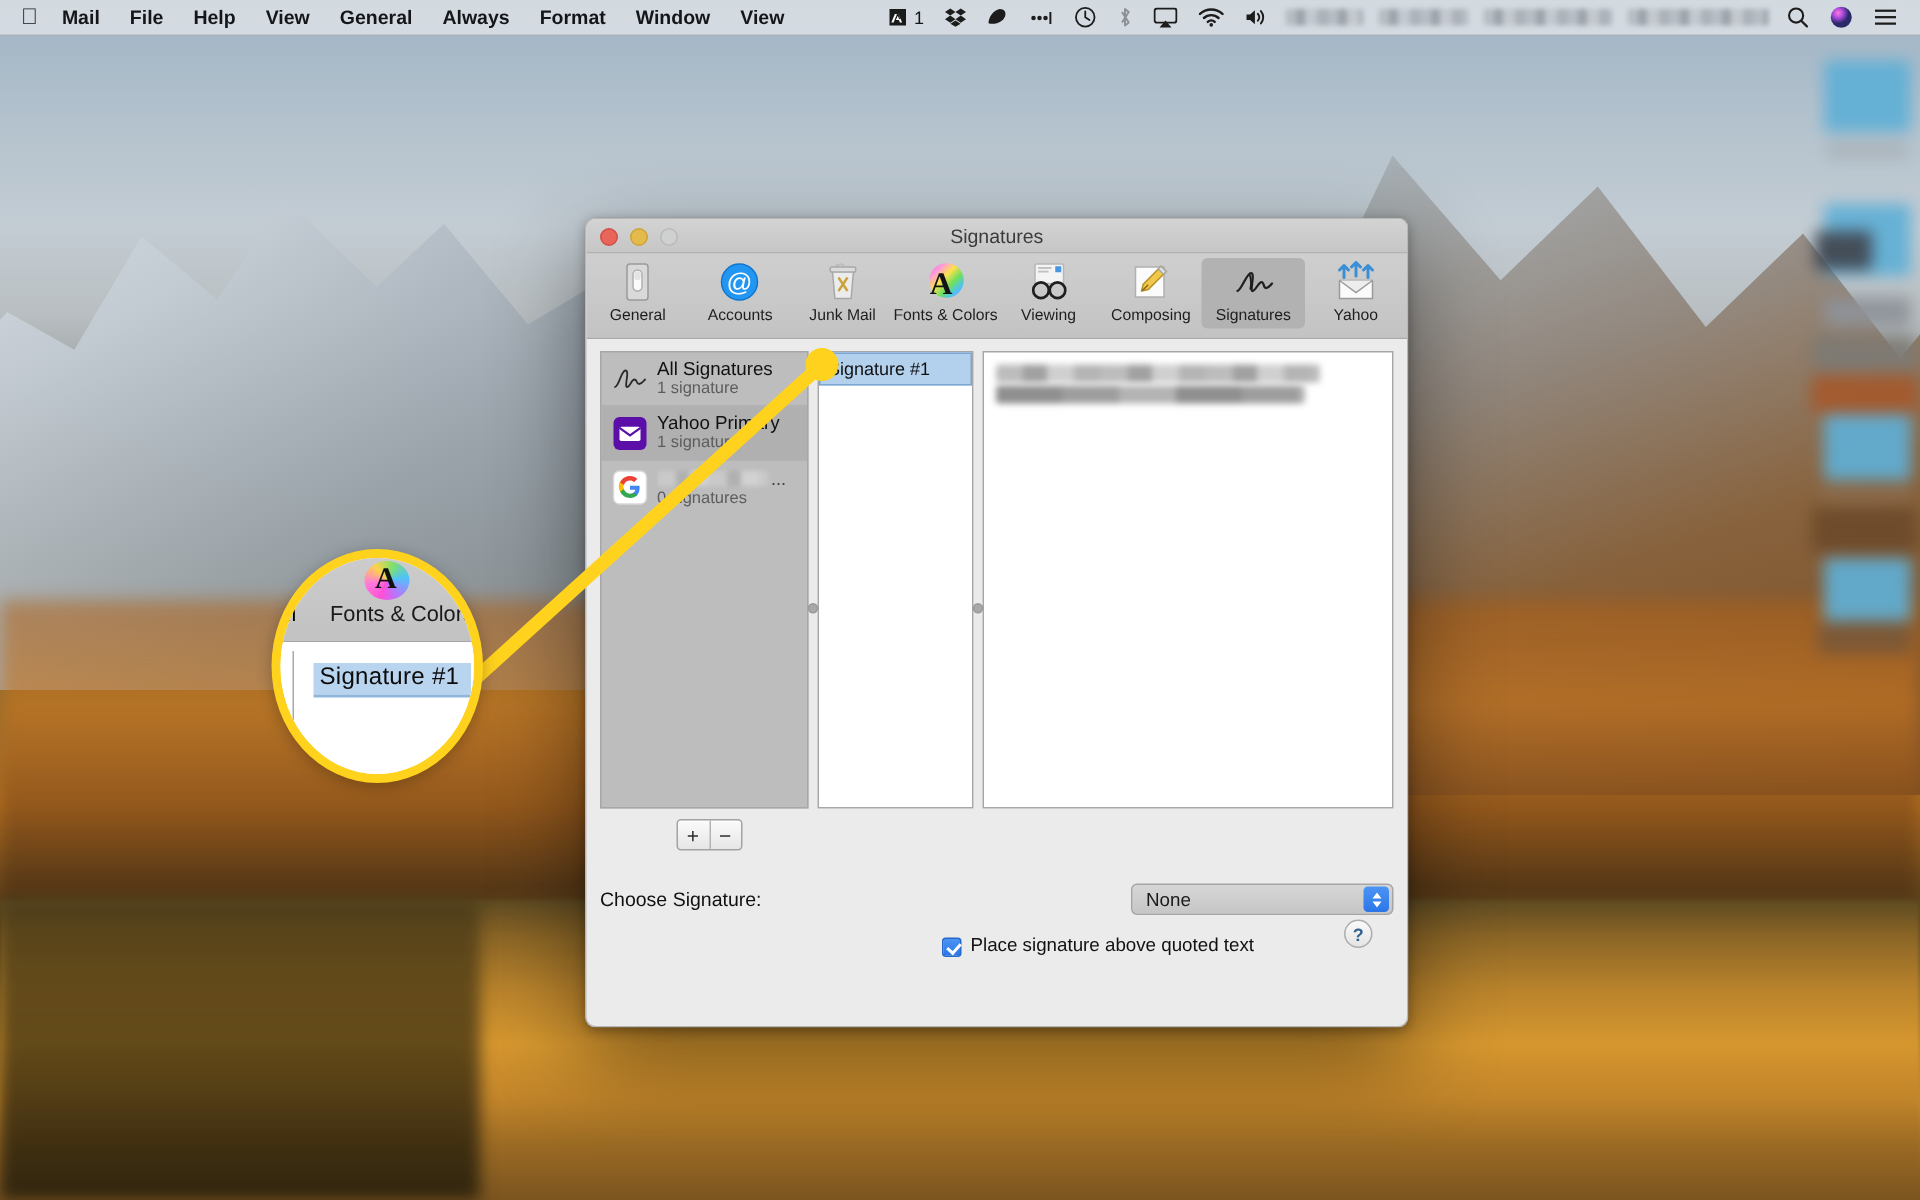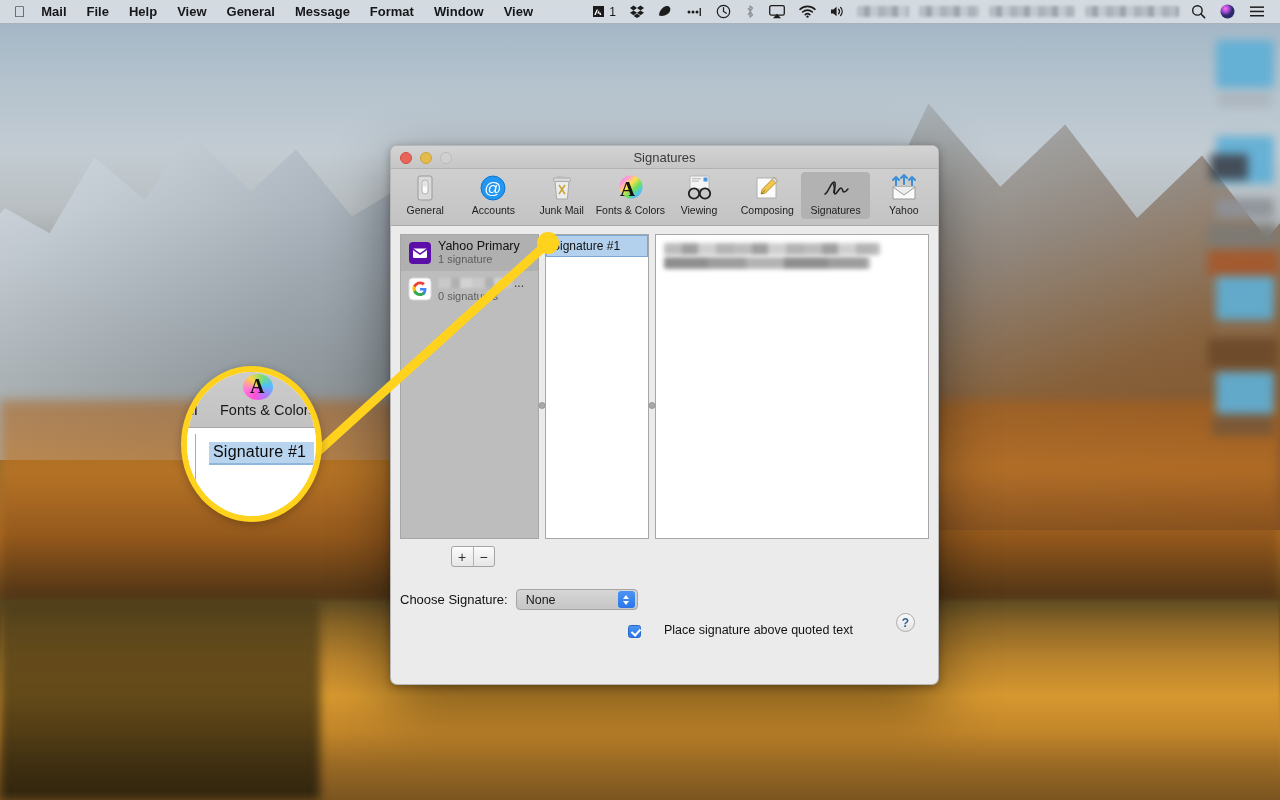--- a/index.html
+++ b/index.html
@@ -231,45 +231,45 @@
   .checkbox::after {
     content: ""; position: absolute; left: 3.5px; top: 1.5px;
     width: 4px; height: 7px; border: solid #fff; border-width: 0 2px 2px 0;
     transform: rotate(42deg);
   }
   .chk-label { font-size: 12.5px; color: #111; line-height: 15px; }
   .chk-sub { font-size: 11.5px; color: #3a3a3a; line-height: 15px; }
 
   
   #bottom { padding: 22px 0 0 0; position: relative; }
-  #choose-row { display: flex; align-items: center; justify-content: flex-start; gap: 8px; }
+  #choose-row { display: flex; align-items: center; justify-content: space-between; gap: 8px; }
   #choose-label { font-size: 13px; color: #111; }
   .popup {
-    width: 122px; height: 21px; border-radius: 4px;
+    width: 175px; height: 21px; border-radius: 4px;
     background: linear-gradient(to bottom, #d6d6d6, #c6c6c6);
     border: 1px solid #a5a5a5; position: relative;
     display: flex; align-items: center; padding-left: 9px;
     font-size: 12.5px; color: #1a1a1a;
   }
   .popup .arrows {
     position: absolute; right: 2px; top: 1px; width: 17px; height: 17px;
     border-radius: 3px;
     background: linear-gradient(to bottom, #4c94f3, #2a76e8);
     display: flex; flex-direction: column; align-items: center; justify-content: center;
     gap: 2px;
   }
   .popup .arrows i {
     width: 0; height: 0; border-left: 3.5px solid transparent;
     border-right: 3.5px solid transparent; display: block;
   }
   .popup .arrows i.up { border-bottom: 4px solid #fff; }
   .popup .arrows i.dn { border-top: 4px solid #fff; }
 
   #quoted-row {
-    display: flex; align-items: center; gap: 23px;
+    display: flex; align-items: center; gap: 6px;
     margin-top: 13px; padding-left: 228px;
   }
   #help-btn {
     position: absolute; right: 14px; bottom: 6px;
     width: 19px; height: 19px; border-radius: 50%;
     background: linear-gradient(to bottom, #fafafa, #e4e4e4);
     border: 1px solid #adadad;
     display: flex; align-items: center; justify-content: center;
     font-size: 12px; color: #33628f; font-weight: bold;
   }
@@ -356,21 +356,21 @@
   <div class="blk" style="left:4px;  top:386px; width:62px; height:22px; background:#7a5838;"></div>
 </div>
 
 <div id="menubar">
   <div class="apple"></div>
   <div class="menu-item app-name">Mail</div>
   <div class="menu-item">File</div>
   <div class="menu-item">Help</div>
   <div class="menu-item">View</div>
   <div class="menu-item">General</div>
-  <div class="menu-item">Message</div>
+  <div class="menu-item">Always</div>
   <div class="menu-item">Format</div>
   <div class="menu-item">Window</div>
   <div class="menu-item">View</div>
 
   <div id="menubar-right">
     <div class="status-item" style="gap:4px;">
       <svg width="13" height="13" viewBox="0 0 13 13">
           <path d="M1 1h11v11H1z" fill="#1a1a1a"></path>
           <path d="M6.5 3.2 9.4 10H7.9l-.6-1.6H5.3l1.2-2.9.9 2.2h.8L6.5 3.2z" fill="#fff"></path>
           <path d="M4.6 4.4 2.2 10h1.5l2.3-5.6z" fill="#fff"></path>
@@ -579,20 +579,31 @@
       </div>
       <div class="tb-label">Yahoo</div>
     </div>
   </div>
 
   <div id="content">
 
     <div id="panes">
 
       <div class="pane" id="pane-accounts">
+        <div class="acct-row">
+          <div class="acct-icon">
+            <svg width="24" height="24" viewBox="0 0 24 24">
+              <path d="M2 17c3-1 4-11 7-11s-1 11 1 11 3-5 5-5 1 3 3 3 3-2 4-3" stroke="#2a2a2a" stroke-width="1.2" fill="none" stroke-linecap="round"></path>
+            </svg>
+          </div>
+          <div class="acct-text">
+            <div class="acct-name">All Signatures</div>
+            <div class="acct-sub">1 signature</div>
+          </div>
+        </div>
 
         <div class="acct-row selected">
           <div class="acct-icon">
             <svg width="24" height="24" viewBox="0 0 24 24">
               <rect x="1" y="1" width="22" height="22" rx="4" fill="#5c0fa8"></rect>
               <rect x="5" y="7.5" width="14" height="9.5" rx="1.2" fill="#fff"></rect>
               <path d="M5 8.2l7 5 7-5" fill="none" stroke="#5c0fa8" stroke-width="1.5"></path>
             </svg>
           </div>
           <div class="acct-text">

